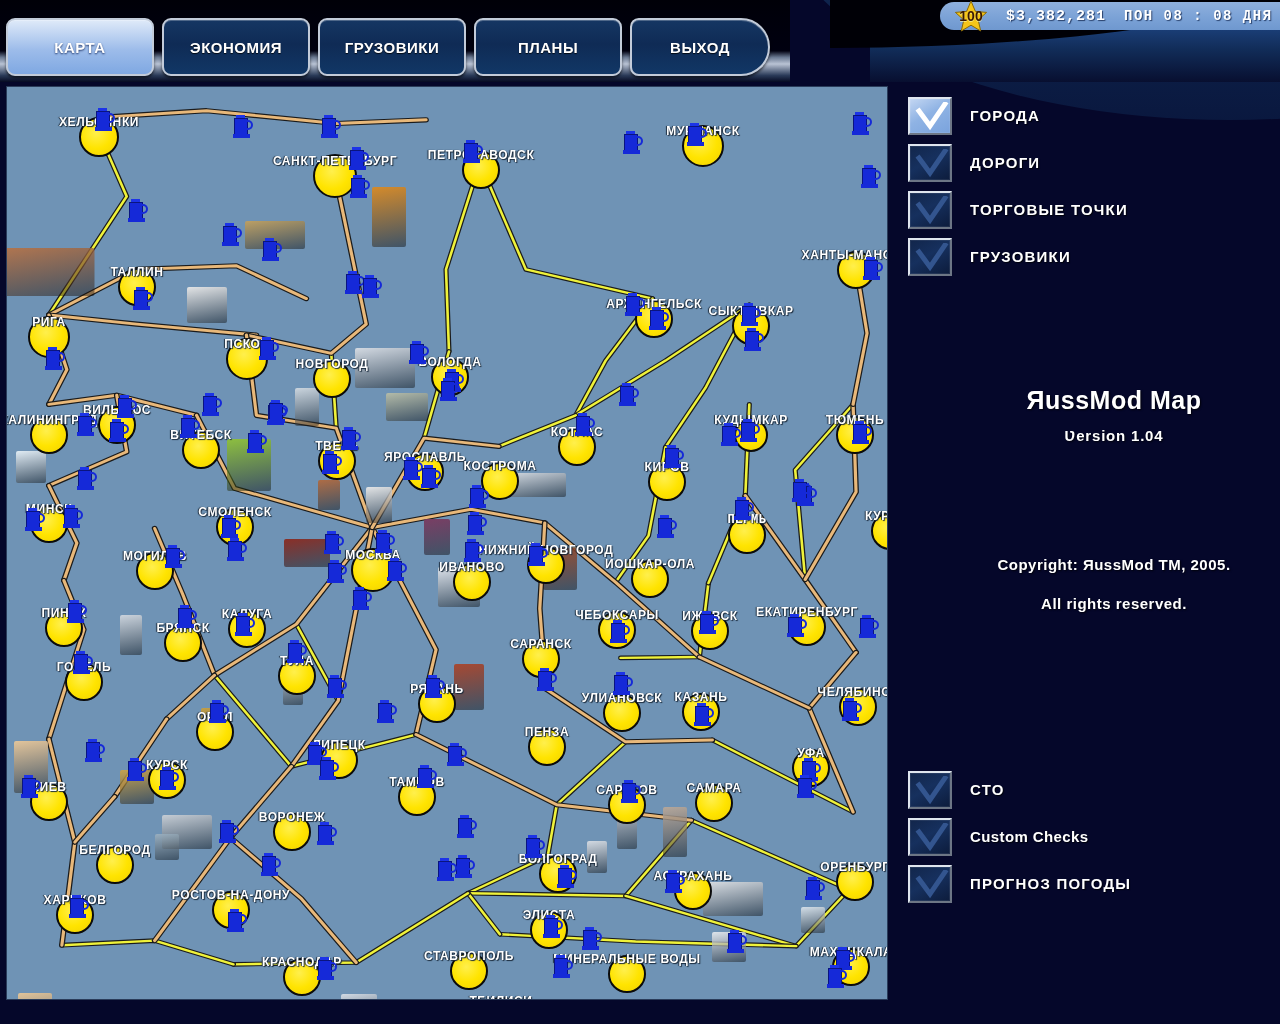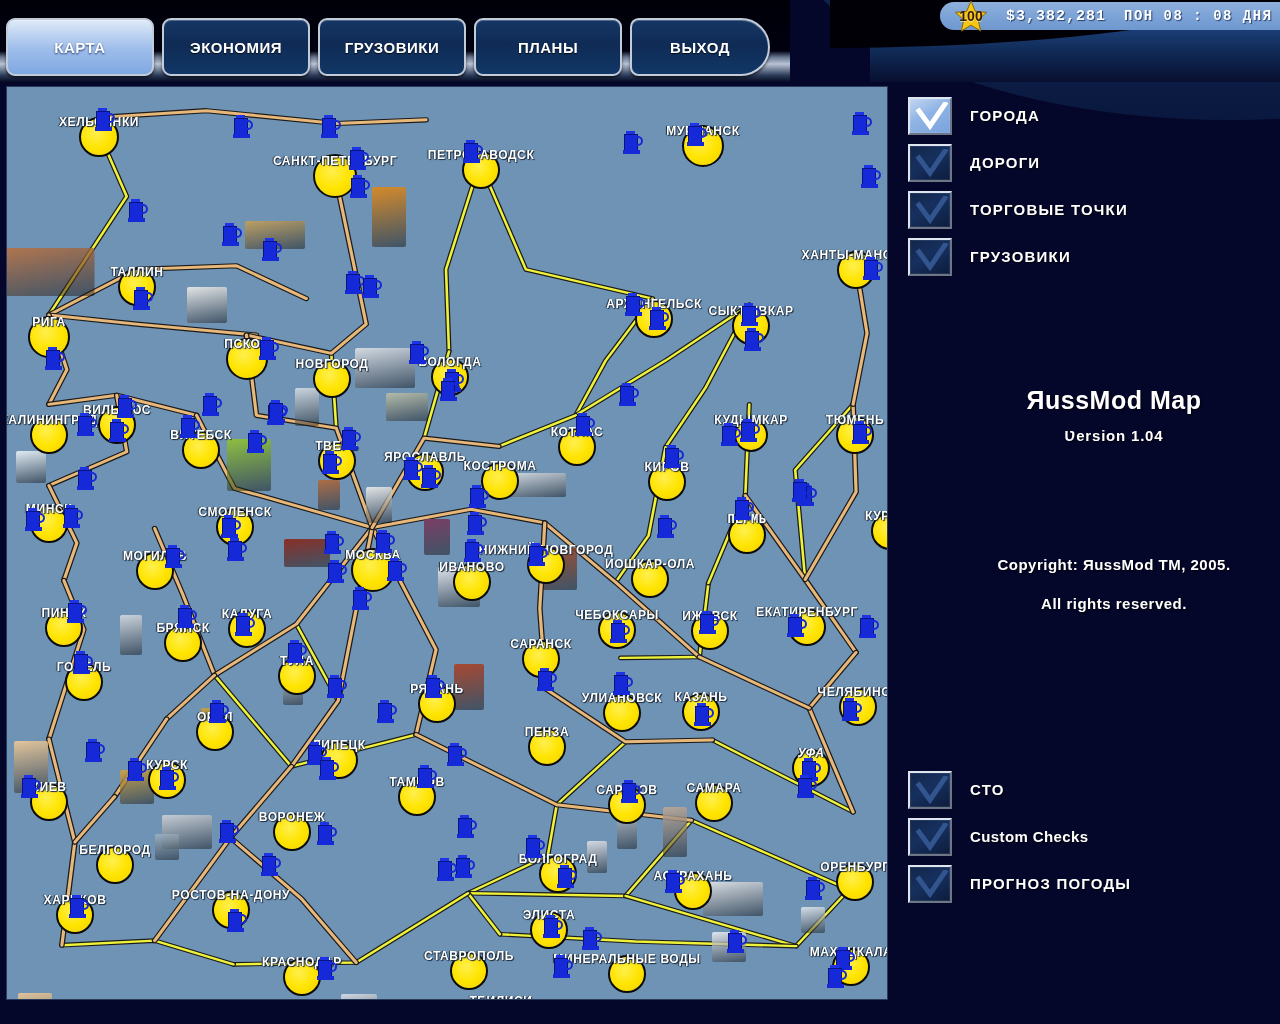--- a/index.html
+++ b/index.html
@@ -559,21 +559,21 @@
           <div class="label">ОРЕЛ</div>
         </div>
         <div class="city" style="left: 332px; top: 673px; width: 38px; height: 38px;">
           <div class="dot" style="width: 38px; height: 38px;"></div>
           <div class="label">ЛИПЕЦК</div>
         </div>
         <div class="city" style="left: 540px; top: 660px; width: 38px; height: 38px;">
           <div class="dot" style="width: 38px; height: 38px;"></div>
           <div class="label">ПЕНЗА</div>
         </div>
-        <div class="city" style="left: 804px; top: 681px; width: 38px; height: 38px; font-style: italic;">
+        <div class="city" style="left: 804px; top: 681px; width: 38px; height: 38px;">
           <div class="dot" style="width: 38px; height: 38px;"></div>
           <div class="label">УФА</div>
         </div>
         <div class="city" style="left: 42px; top: 715px; width: 38px; height: 38px;">
           <div class="dot" style="width: 38px; height: 38px;"></div>
           <div class="label">КИЕВ</div>
         </div>
         <div class="city" style="left: 160px; top: 693px; width: 38px; height: 38px;">
           <div class="dot" style="width: 38px; height: 38px;"></div>
           <div class="label">КУРСК</div>

